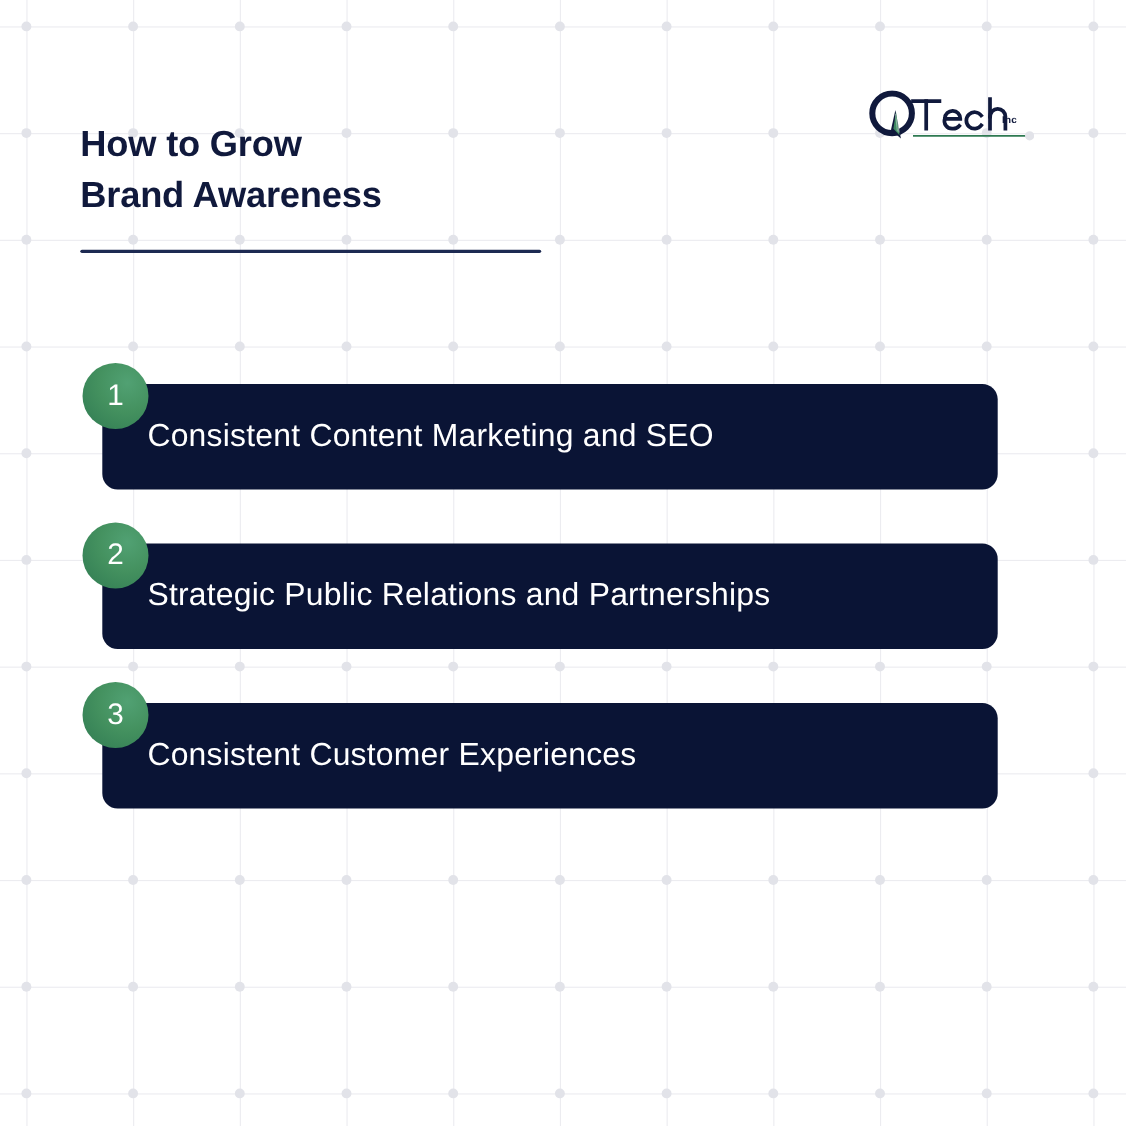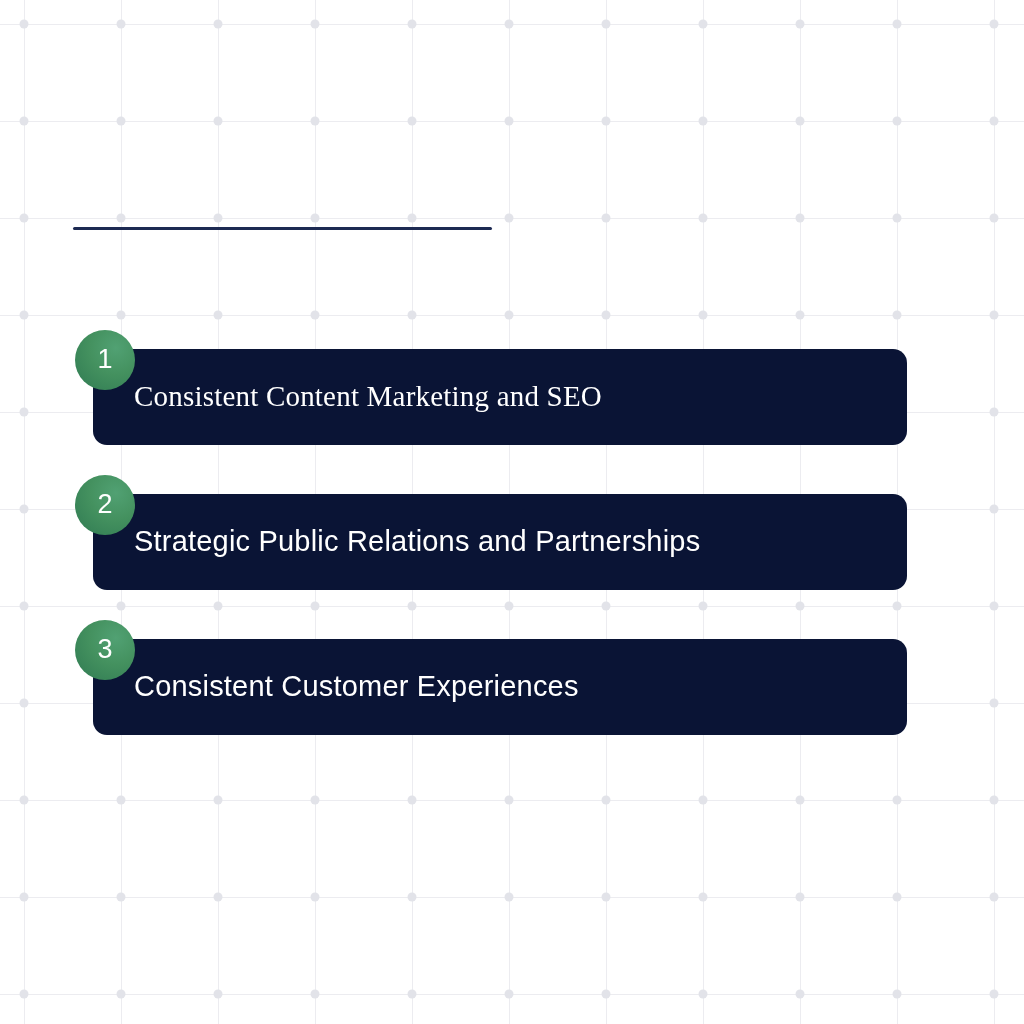--- a/index.html
+++ b/index.html
@@ -139,21 +139,21 @@
   .badge-num {
     color: #ffffff;
     font-size: 27px;
     font-weight: normal;
     line-height: 1;
     margin-top: -2px;
   }
 
   
   #row-1 { top: 330px; }
-  #row-1 .card  { top: 19px; font-family: Liberation Serif, serif; }
+  #row-1 .card  { top: 19px; }
   #row-1 .badge { top: 0px; }
 
   #row-2 { top: 475px; }
   #row-2 .card  { top: 19px; }
   #row-2 .badge { top: 0px; }
 
   #row-3 { top: 620px; }
   #row-3 .card  { top: 19px; }
   #row-3 .badge { top: 0px; }
 </style>
@@ -301,22 +301,55 @@
     <div class="grid-dot" style="left: 509px; top: 994px; background: rgb(226, 227, 233);"></div>
     <div class="grid-dot" style="left: 606px; top: 994px; background: rgb(226, 227, 233);"></div>
     <div class="grid-dot" style="left: 703px; top: 994px; background: rgb(226, 227, 233);"></div>
     <div class="grid-dot" style="left: 800px; top: 994px; background: rgb(226, 227, 233);"></div>
     <div class="grid-dot" style="left: 897px; top: 994px; background: rgb(226, 227, 233);"></div>
     <div class="grid-dot" style="left: 994px; top: 994px; background: rgb(226, 227, 233);"></div>
   </div>
 
 <div id="content">
 
+  <div id="title-block">
+    <h1 id="page-title">How to Grow
+Brand Awareness</h1>
+  </div>
   <div id="title-rule"></div>
 
+  <div id="logo">
+    <svg width="152" height="50" viewBox="0 0 152 50">
+
+      <circle cx="23" cy="21" r="18" fill="none" stroke="#10193c" stroke-width="5.5"></circle>
+
+      <path d="M26 18 L31 44 L22 36 Z" fill="#10193c"></path>
+
+      <path d="M26.5 19.5 L29.8 41 L24.2 35 Z" fill="#3f8a62"></path>
+      <path d="M27.4 20.5 L29.4 38.5" stroke="#ffffff" stroke-width="0.7" opacity="0.75"></path>
+      <path d="M26.2 21.5 L27.8 37.5" stroke="#ffffff" stroke-width="0.7" opacity="0.55"></path>
+
+      <g fill="none" stroke="#10193c" stroke-width="3.4" stroke-linecap="square">
+
+        <path d="M42 10 H66"></path>
+        <path d="M54 10 V35"></path>
+
+        <path d="M71 26 H85 A7 7 0 0 0 71 25.6 A7 7 0 0 0 78 35 A7.5 7.5 0 0 0 84 32.5"></path>
+
+        <path d="M104 23 A7.5 7.5 0 1 0 104 32"></path>
+
+        <path d="M112 8 V35"></path>
+        <path d="M112 24 A7 7 0 0 1 126 24 V35"></path>
+      </g>
+
+      <line x1="42" y1="41.5" x2="148" y2="41.5" stroke="#2f7a52" stroke-width="1.6"></line>
+      <circle cx="148" cy="41.5" r="4.2" fill="#e2e3e9"></circle>
+    </svg>
+    <div id="logo-inc">Inc</div>
+  </div>
 
   <div class="row" id="row-1">
     <div class="card">
       <span class="card-label">Consistent Content Marketing and SEO</span>
     </div>
     <div class="badge">
       <span class="badge-num">1</span>
     </div>
   </div>
 

